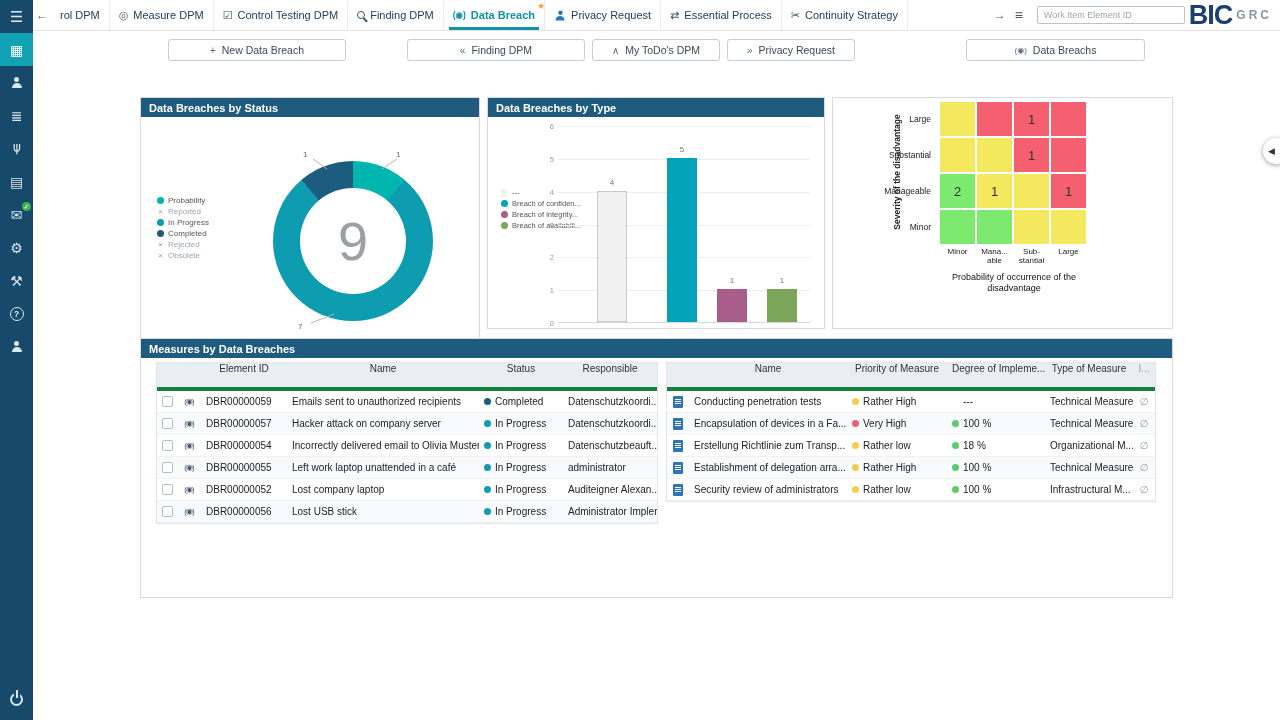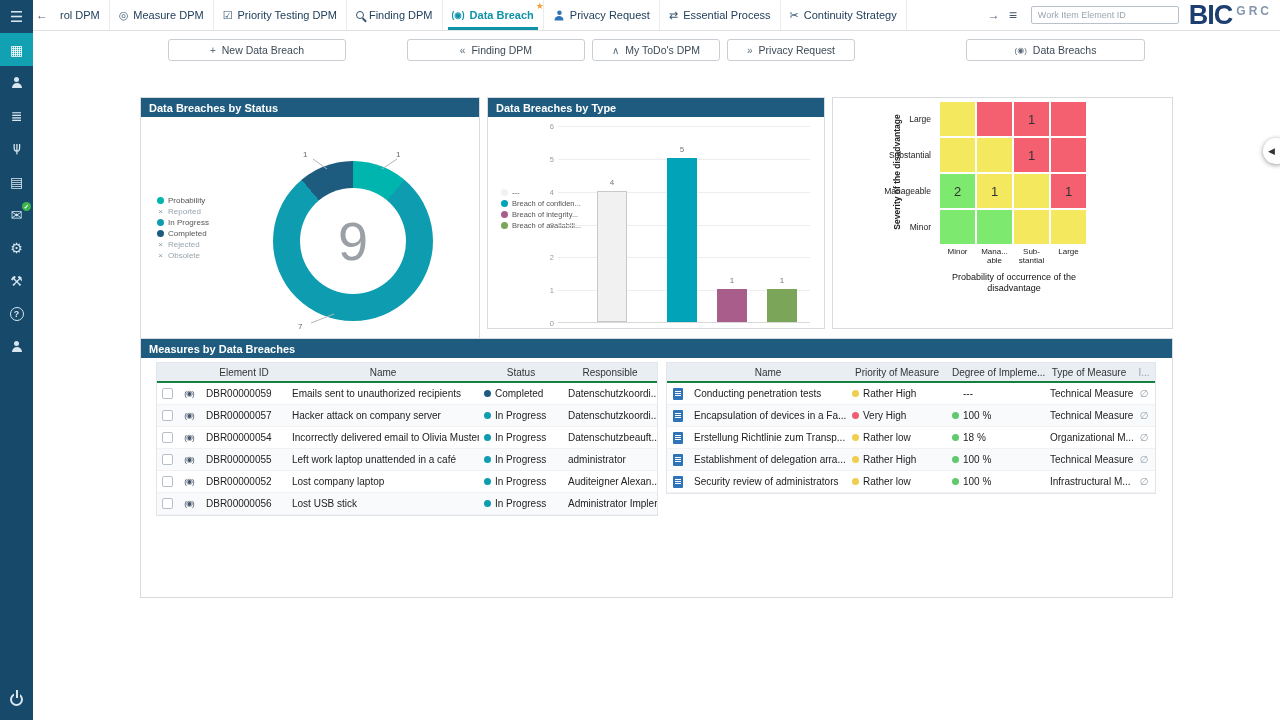--- a/index.html
+++ b/index.html
@@ -33,21 +33,21 @@
   .tab{display:flex;align-items:center;gap:5px;padding:0 9px;height:100%;font-size:11px;color:#23405c;cursor:pointer;position:relative;border-right:1px solid #ececec;white-space:nowrap;flex:0 0 auto}
   .tab .ticon{font-size:11px;color:#35536f;line-height:1}
   .tab .ticon.teal{color:#0e93a8;font-size:8.5px;font-weight:bold}
   .tab.active{color:#0e93a8;font-weight:bold}
   .tab.active::after{content:"";position:absolute;left:5px;right:5px;bottom:0;height:3px;background:#0e93a8}
   .tab .star{position:absolute;top:1px;right:-1px;color:#f2a33c;font-size:9px;font-weight:normal}
   .tp-person{color:#2f74b8;transform:scale(.9)}
   .list-menu-btn{width:20px;text-align:center;color:#44566b;font-size:14px;cursor:pointer;flex:0 0 auto}
   .work-input{width:148px;height:18px;border:1px solid #b9c2cc;border-radius:2px;font:9px "Liberation Sans",sans-serif;padding:0 6px;color:#333;margin-left:8px}
   .work-input::placeholder{color:#9aa5b1}
-  .brand{display:flex;align-items:flex-start;margin-left:10px;cursor:default}
+  .brand{display:flex;align-items:center;margin-left:4px;cursor:default}
   .logo-main{font-size:27px;font-weight:bold;color:#1c3e70;letter-spacing:-1px;line-height:.85}
   .logo-sub{font-size:12px;color:#8595ad;letter-spacing:3px;margin-left:4px;font-weight:bold}
   .topbar-right{margin-left:auto;display:flex;align-items:center}
 
   
   .toolbar{position:absolute;left:33px;top:31px;right:0;height:38px;display:flex;align-items:center;padding-left:135px;background:#fff}
   .tb-btn{height:22px;border:1px solid #c9ced4;border-radius:3px;background:#fff;font:10.5px "Liberation Sans",sans-serif;color:#3c4a57;display:flex;align-items:center;justify-content:center;gap:6px;cursor:pointer;flex:0 0 auto}
   .tb-btn .bicon{color:#5b6a78;font-size:10px}
   .tb-btn:nth-child(1){width:178px}
   .tb-btn:nth-child(2){width:178px;margin-left:61px}
@@ -93,21 +93,21 @@
   .hm-rl{display:flex;align-items:center;justify-content:flex-end;padding-right:7px;font-size:8.5px;color:#222}
   .hm-cell{display:flex;align-items:center;justify-content:center;font-size:13px;color:#333;cursor:pointer}
   .ylab{position:absolute;left:-7px;top:69px;width:142px;text-align:center;font-size:8.5px;font-weight:bold;color:#222;transform:rotate(-90deg)}
   .hm-cols{position:absolute;left:107px;top:149px;display:flex;gap:2px}
   .hm-cols>div{width:35px;text-align:center;font-size:8px;color:#222;display:flex;flex-direction:column;line-height:1.15}
   .xlab{position:absolute;left:96px;top:174px;width:170px;text-align:center;font-size:9px;font-weight:normal;color:#111;line-height:1.2}
 
   
   .tables{position:absolute;left:15px;top:4px;display:flex;gap:8px;align-items:flex-start}
   .tbl{border:1px solid #e2e6ea;font-size:10px;background:#fff}
-  .thead{display:flex;background:#e9eef3;height:20px;align-items:center;border-bottom:2px solid #15803d;color:#333}
+  .thead{display:flex;background:#e9eef3;height:28px;border-bottom:4px solid #15803d;color:#333}
   .hcell{text-align:center;cursor:pointer}
   .trow{display:flex;height:22px;align-items:center;border-bottom:1px solid #f0f2f4;cursor:pointer}
   .trow:nth-child(odd){background:#f8fafb}
   .c{overflow:hidden;white-space:nowrap;text-overflow:clip;flex:0 0 auto}
   .w-cb{width:20px;display:flex;justify-content:center}
   .w-ic{width:24px;display:flex;justify-content:center}
   .w-id{width:86px;padding:0 5px}
   .w-nm{width:192px;padding:0 5px}
   .w-st{width:84px;padding:0 5px;display:flex;align-items:center;gap:4px}
   .w-rs{width:94px;padding:0 5px}
@@ -174,21 +174,21 @@
 
   <div class="tab">
     <span>rol DPM</span>
   </div>
   <div class="tab">
     <span class="ticon">◎</span>
     <span>Measure DPM</span>
   </div>
   <div class="tab">
     <span class="ticon">☑</span>
-    <span>Priority Testing DPM</span>
+    <span>Control Testing DPM</span>
   </div>
   <div class="tab">
     <span class="i-mag" style="color:#35536f"></span>
     <span>Finding DPM</span>
   </div>
   <div class="tab active">
     <span class="ticon teal">(◉)</span>
     <span>Data Breach</span>
     <span class="star">★</span>
   </div>

